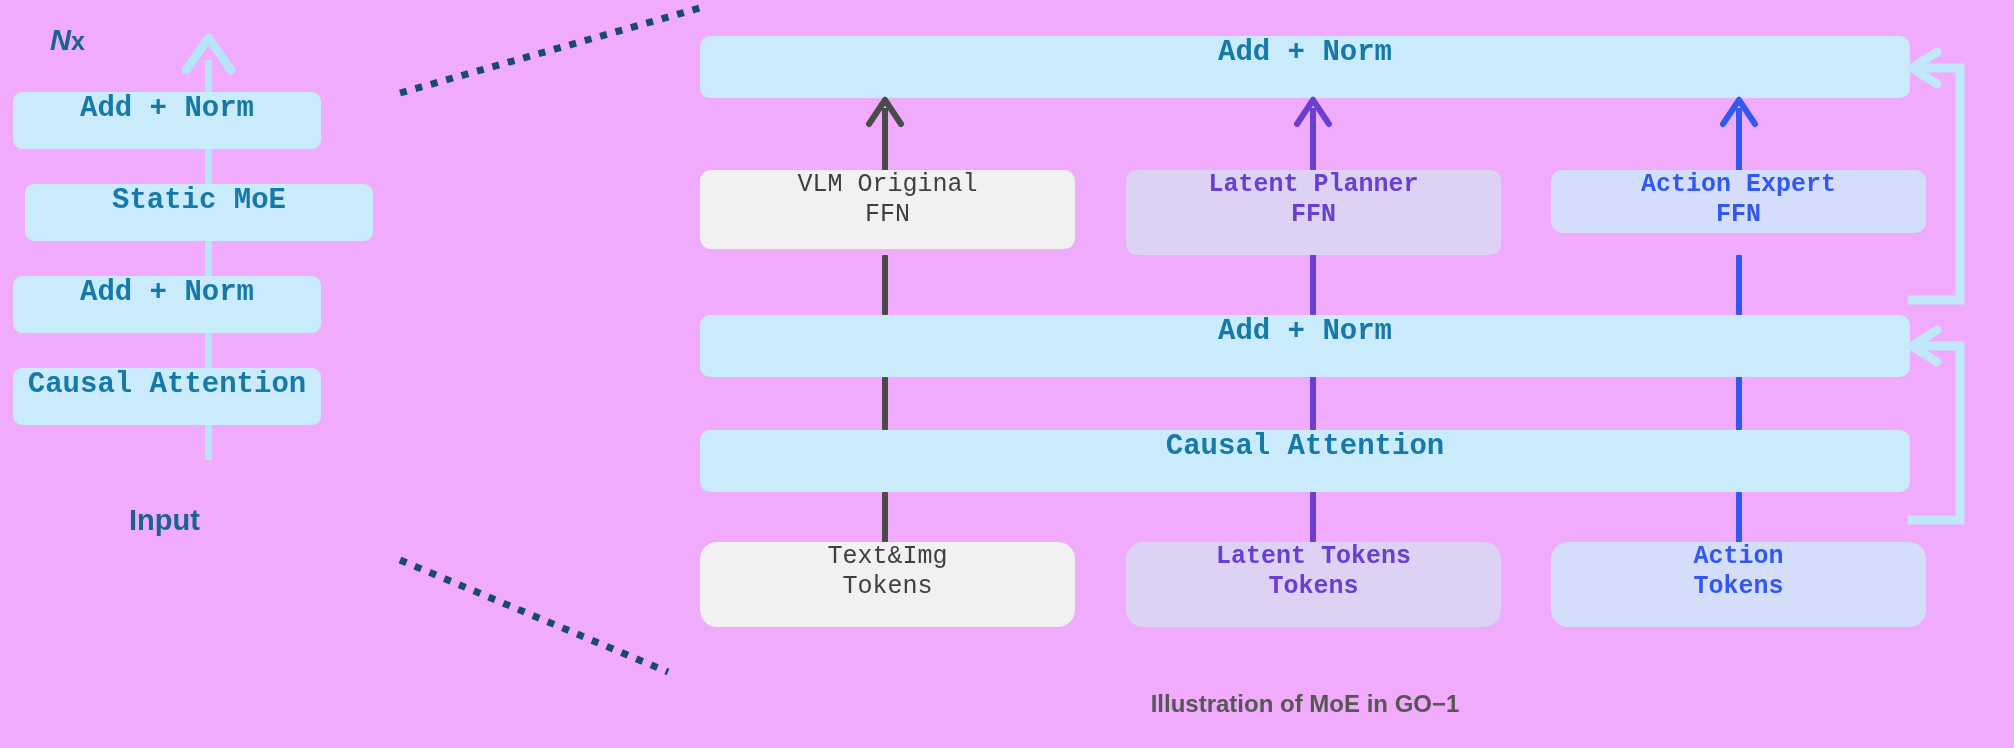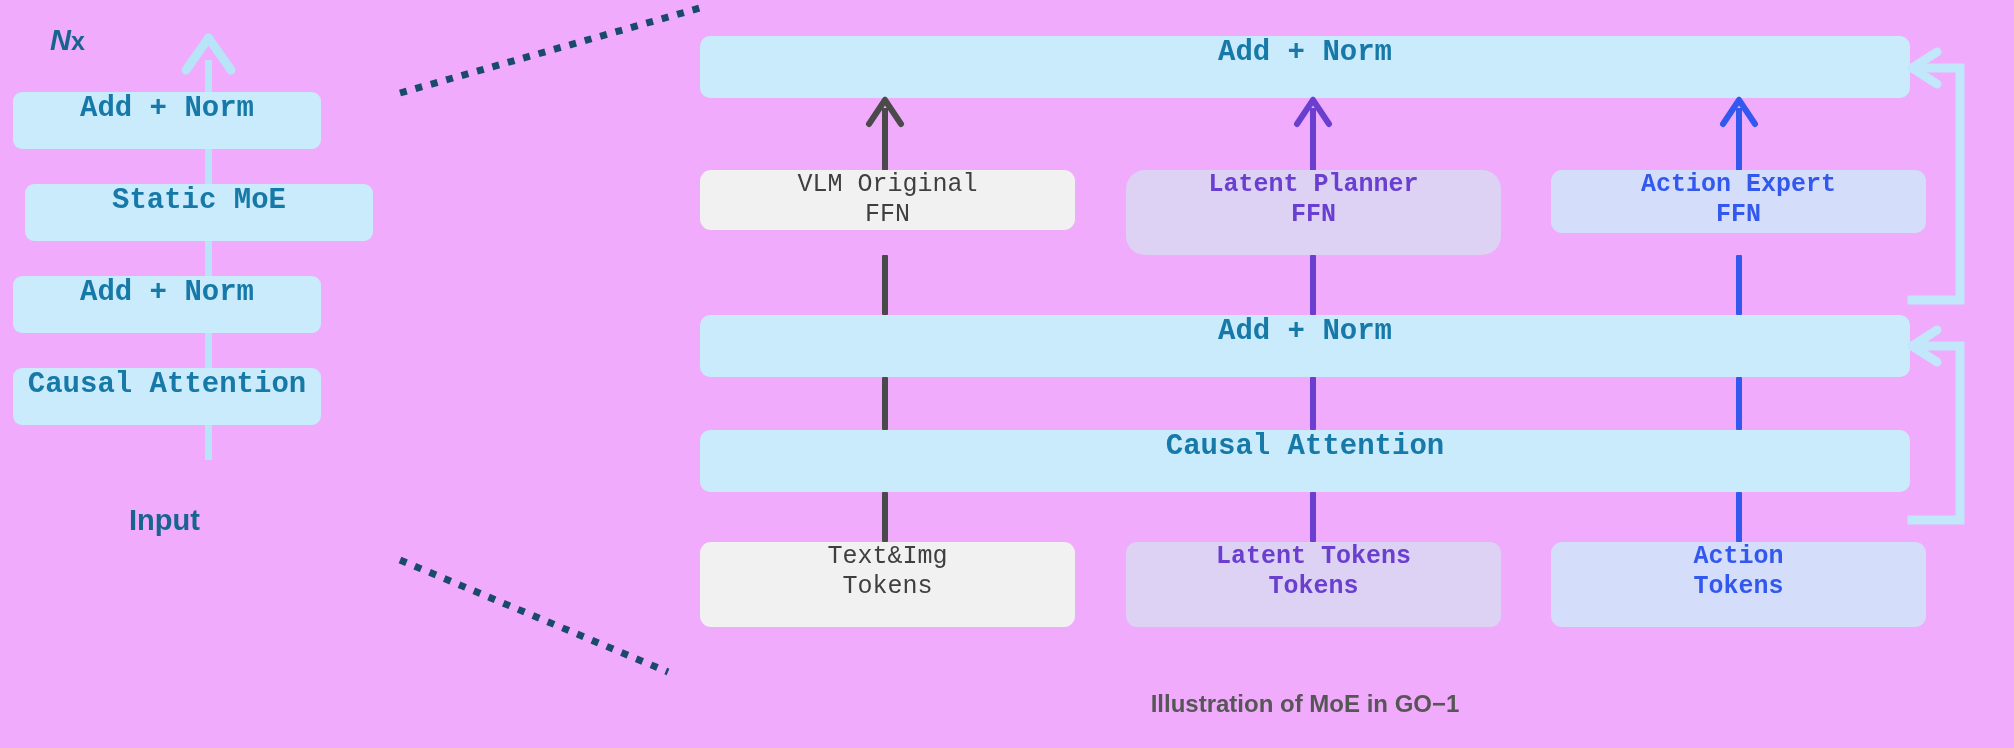--- a/index.html
+++ b/index.html
@@ -77,29 +77,28 @@
     border-radius: 11px;
   }
   .expert-vlm {
     background: #f1f1f1;
     color: #3f3f3f;
     font-weight: normal;
   }
   .expert-latent {
     background: #ddd1f4;
     color: #6a3fd0;
-    border-radius: 19px;
   }
   .expert-action {
     background: #d4ddfa;
     color: #3358ee;
   }
   .token-box {
     font-size: 25px;
-    border-radius: 11px;
+    border-radius: 17px;
   }
   .token-vlm {
     background: #f1f1f1;
     color: #3f3f3f;
     font-weight: normal;
   }
   .token-latent {
     background: #ddd1f4;
     color: #6a3fd0;
     font-weight: bold;
@@ -198,21 +197,21 @@
         <line x1="1313" y1="170" x2="1313" y2="108" stroke="#6a3fd0" stroke-width="6"></line>
         <path d="M1313 100 L1297 124 M1313 100 L1329 124" stroke="#6a3fd0" stroke-width="6" stroke-linecap="round" fill="none"></path>
       </g>
 
       <g>
         <line x1="1739" y1="170" x2="1739" y2="108" stroke="#3358ee" stroke-width="6"></line>
         <path d="M1739 100 L1723 124 M1739 100 L1755 124" stroke="#3358ee" stroke-width="6" stroke-linecap="round" fill="none"></path>
       </g>
     </svg>
 
-    <div class="box expert-box expert-vlm" style="left:700px; top:170px; width:375px; height:60px;">
+    <div class="box expert-box expert-vlm" style="left:700px; top:170px; width:375px; height:79px;">
       <div>
         <div>VLM Original</div>
         <div>FFN</div>
       </div>
     </div>
 
     <div class="box expert-box expert-latent" style="left:1126px; top:170px; width:375px; height:85px;">
       <div>
         <div>Latent Planner</div>
         <div>FFN</div>

